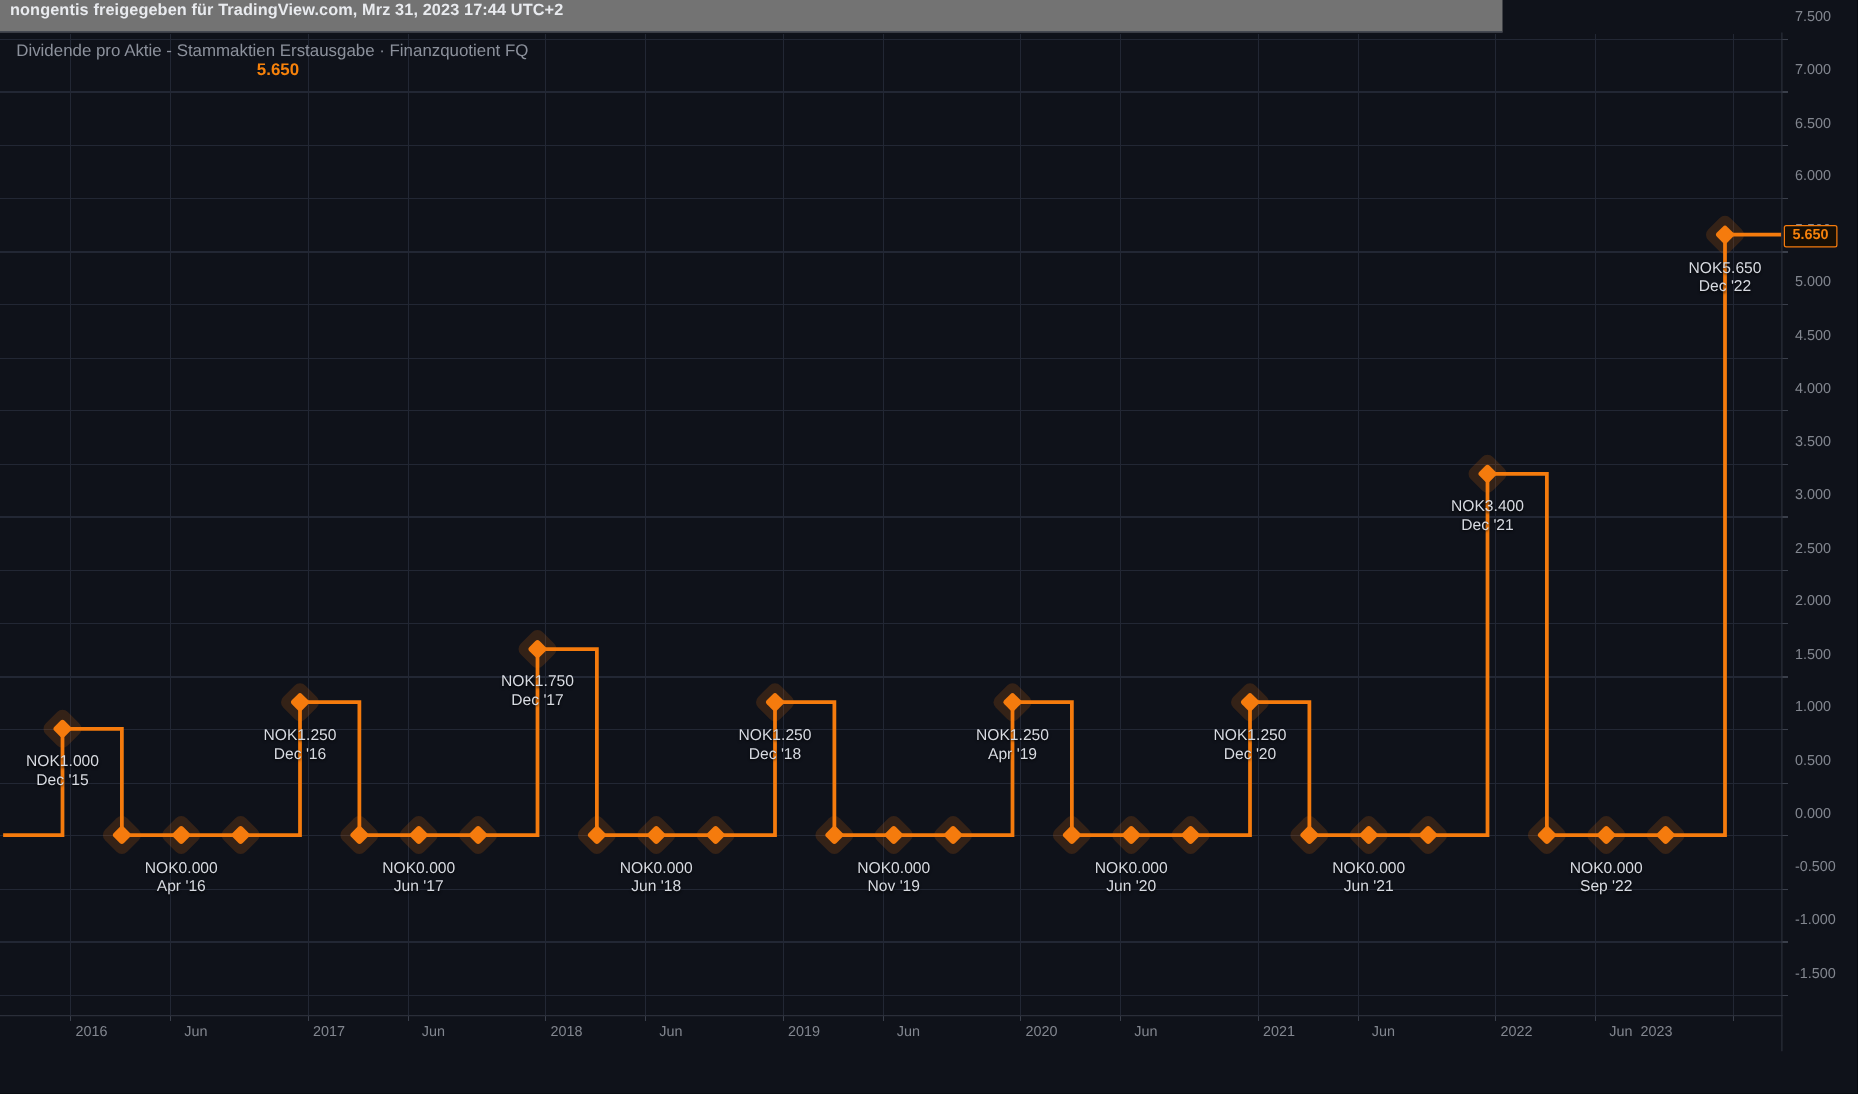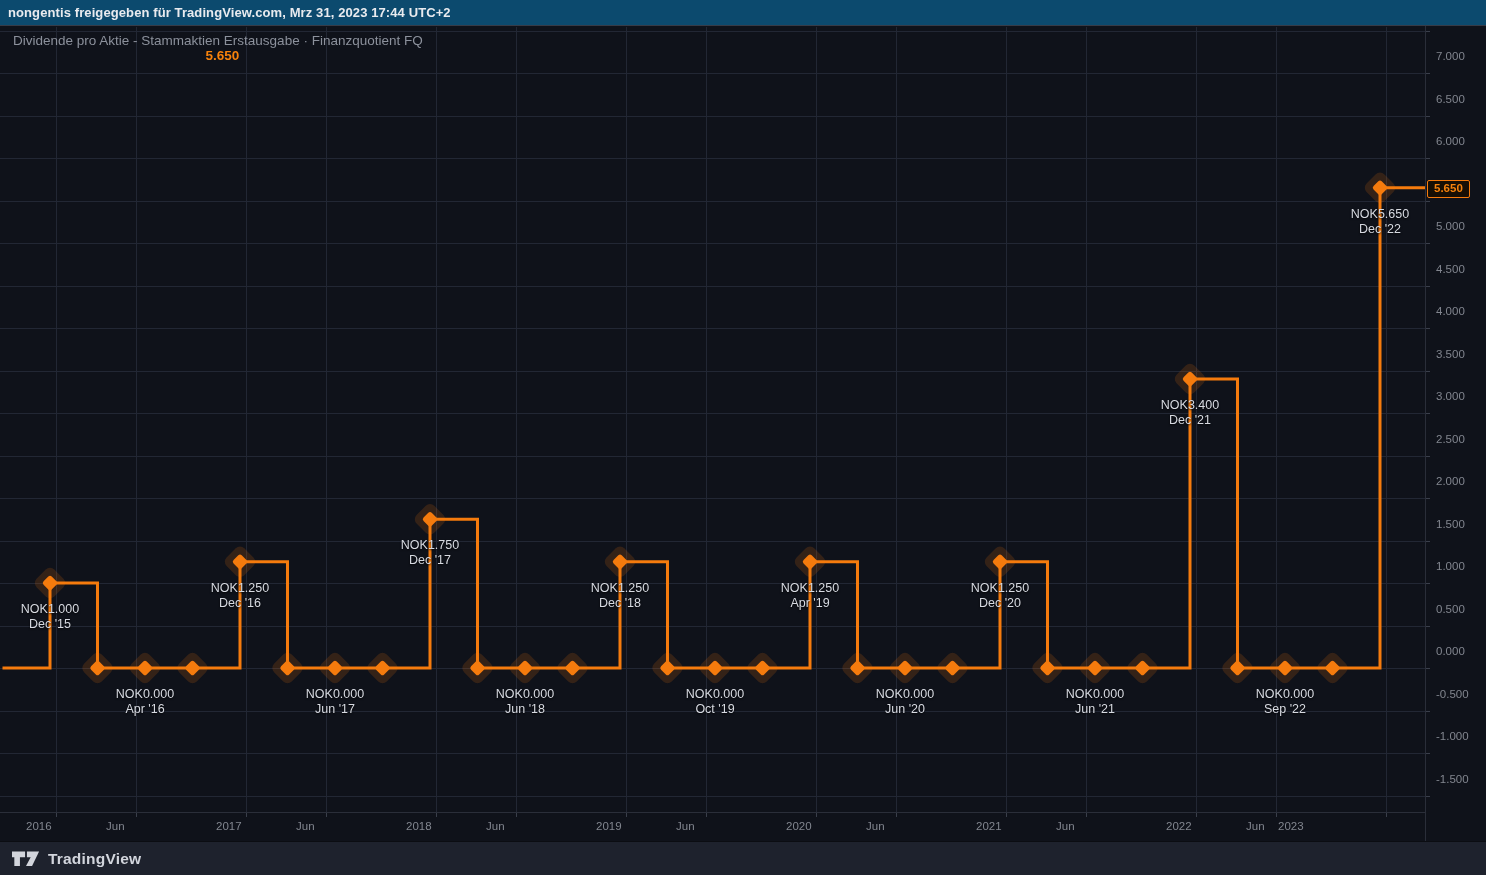--- a/index.html
+++ b/index.html
@@ -4,44 +4,44 @@
 <style>
   html,body{margin:0;padding:0;background:#05070b;}
   *{box-sizing:border-box;}
   .stage{
     position:relative;width:1486px;height:875px;overflow:hidden;
     background:#0f121a;
     font-family:"Liberation Sans","DejaVu Sans",sans-serif;
     -webkit-font-smoothing:antialiased;
   }
   .topbar{
-    position:absolute;top:0;left:0;width:1486px;height:26px;
-    background:#0c4a6e;border-bottom:1px solid #363b47;
-    display:flex;align-items:center;padding-left:8px;z-index:6;
+    position:absolute;top:0;left:0;width:1202px;height:26px;
+    background:#737373;border-bottom:1px solid #363b47;
+    display:flex;padding-left:8px;z-index:6;
   }
   .topbar span{font-size:13px;font-weight:700;color:#e9ebef;letter-spacing:.1px;}
   .legend{
     position:absolute;left:13px;top:33px;z-index:5;display:flex;align-items:center;
     font-size:13.5px;white-space:nowrap;flex-direction:column;
   }
   .legend .t{color:#8c919c;}
   .legend .v{color:#f7820b;font-weight:600;margin-left:9px;}
   svg.chart-svg{position:absolute;left:0;top:0;z-index:1;}
   .labels-layer{position:absolute;left:0;top:0;width:1486px;height:875px;z-index:2;pointer-events:none;}
   .pt-label{
     position:absolute;width:120px;text-align:center;
     font-size:12.5px;line-height:15px;font-weight:400;color:#d7dae1;
     text-shadow:0 1px 2px rgba(0,0,0,.8);
   }
   .price-axis-sep{position:absolute;left:1425px;top:26px;width:1px;height:815px;background:#2a2e39;z-index:3;}
   .time-axis-sep{position:absolute;left:0;top:812px;width:1426px;height:1px;background:#2a2e39;z-index:3;}
   .price-axis{position:absolute;left:1426px;top:10px;width:60px;height:786px;z-index:3;cursor:ns-resize;}
   .time-axis{position:absolute;left:0;top:813px;width:1426px;height:28px;z-index:3;cursor:ew-resize;}
   .ytick{position:absolute;left:10px;font-size:11.5px;color:#82868f;}
-  .xtick{position:absolute;width:60px;margin-left:-30px;text-align:left;top:7px;font-size:11.5px;color:#82868f;}
+  .xtick{position:absolute;width:60px;margin-left:-30px;text-align:right;top:7px;font-size:11.5px;color:#82868f;}
   .last-price{
     position:absolute;left:1427px;top:180px;z-index:4;
     background:#170f05;border:1px solid #f57b0d;border-radius:2px;
     color:#f6820c;font-size:11.5px;font-weight:600;padding:1px 6px 2px 6px;line-height:13px;
   }
   .bottombar{
     position:absolute;left:0;top:841px;width:1486px;height:34px;background:#1e222d;
     display:flex;align-items:center;z-index:6;border-top:1px solid #0b0d12;
   }
   .brand{display:flex;align-items:center;margin-left:12px;cursor:pointer;}
@@ -211,21 +211,21 @@
       <div class="pt-label" style="left:465px;top:687px">
         <div>NOK0.000</div>
         <div>Jun '18</div>
       </div>
       <div class="pt-label" style="left:560px;top:581px">
         <div>NOK1.250</div>
         <div>Dec '18</div>
       </div>
       <div class="pt-label" style="left:655px;top:687px">
         <div>NOK0.000</div>
-        <div>Oct '19</div>
+        <div>Nov '19</div>
       </div>
       <div class="pt-label" style="left:750px;top:581px">
         <div>NOK1.250</div>
         <div>Apr '19</div>
       </div>
       <div class="pt-label" style="left:845px;top:687px">
         <div>NOK0.000</div>
         <div>Jun '20</div>
       </div>
       <div class="pt-label" style="left:940px;top:581px">
@@ -292,23 +292,14 @@
       <div class="xtick" style="left:896px">Jun</div>
       <div class="xtick" style="left:1006px">2021</div>
       <div class="xtick" style="left:1086px">Jun</div>
       <div class="xtick" style="left:1196px">2022</div>
       <div class="xtick" style="left:1276px">Jun</div>
       <div class="xtick" style="left:1308px">2023</div>
     </div>
 
   <div class="last-price" id="last-price" style="top: 180px;">5.650</div>
 
-  <div class="bottombar">
-    <div class="brand">
-      <svg width="28" height="16" viewBox="0 0 30 16">
-        <path d="M0 0 H14 V6 H8.5 V15.5 H2.5 V6 H0 Z" fill="#d2d5dc" transform="translate(0,0)"></path>
-        <path d="M16 0 H29 L21.5 15.5 H15 L20 6 H16 Z" fill="#d2d5dc"></path>
-      </svg>
-      <span>TradingView</span>
-    </div>
-  </div>
 
 </div>
 
 </body></html>

